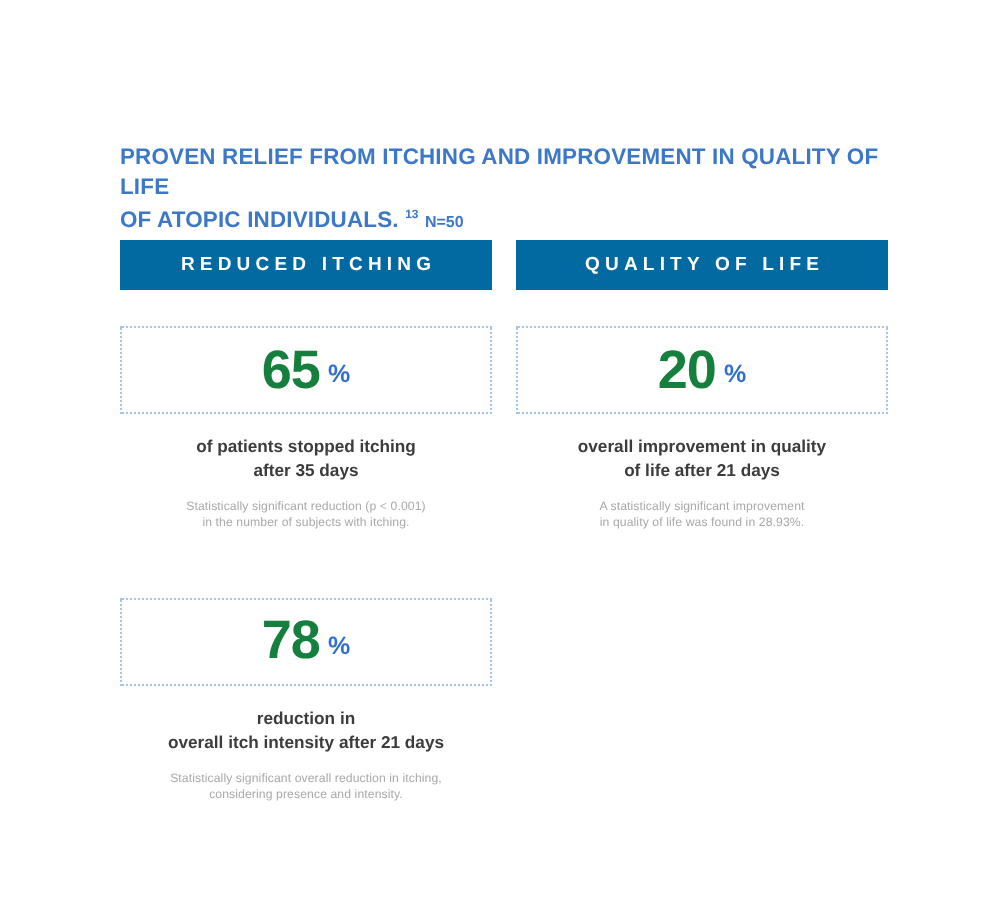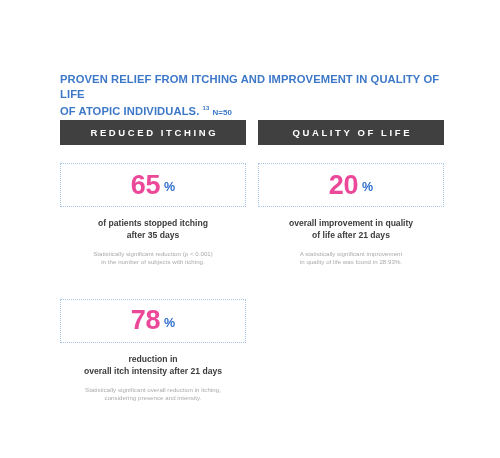--- a/index.html
+++ b/index.html
@@ -52,21 +52,21 @@
     position: absolute;
     top: 120px;
     width: 186px;
   }
   .col-left  { left: 60px; }
   .col-right { left: 258px; }
 
   
   .banner {
     height: 25px;
-    background: #404040;
+    background: #0369a1;
     color: #ffffff;
     font-size: 9.5px;
     font-weight: bold;
     letter-spacing: 2.6px;
     display: flex;
     align-items: center;
     justify-content: center;
     text-indent: 2.6px;
   }
 
@@ -77,21 +77,21 @@
   .stat-box {
     height: 44px;
     border: 1px dotted #a8c4e8;
     display: flex;
     align-items: center;
     justify-content: center;
     box-sizing: border-box;
     background: #ffffff;
   }
   .stat-number {
-    color: #ec4899;
+    color: #15803d;
     font-size: 27px;
     font-weight: bold;
     line-height: 1;
     letter-spacing: -0.4px;
   }
   .stat-unit {
     color: #2f6fd0;
     font-size: 12.5px;
     font-weight: bold;
     line-height: 1;

